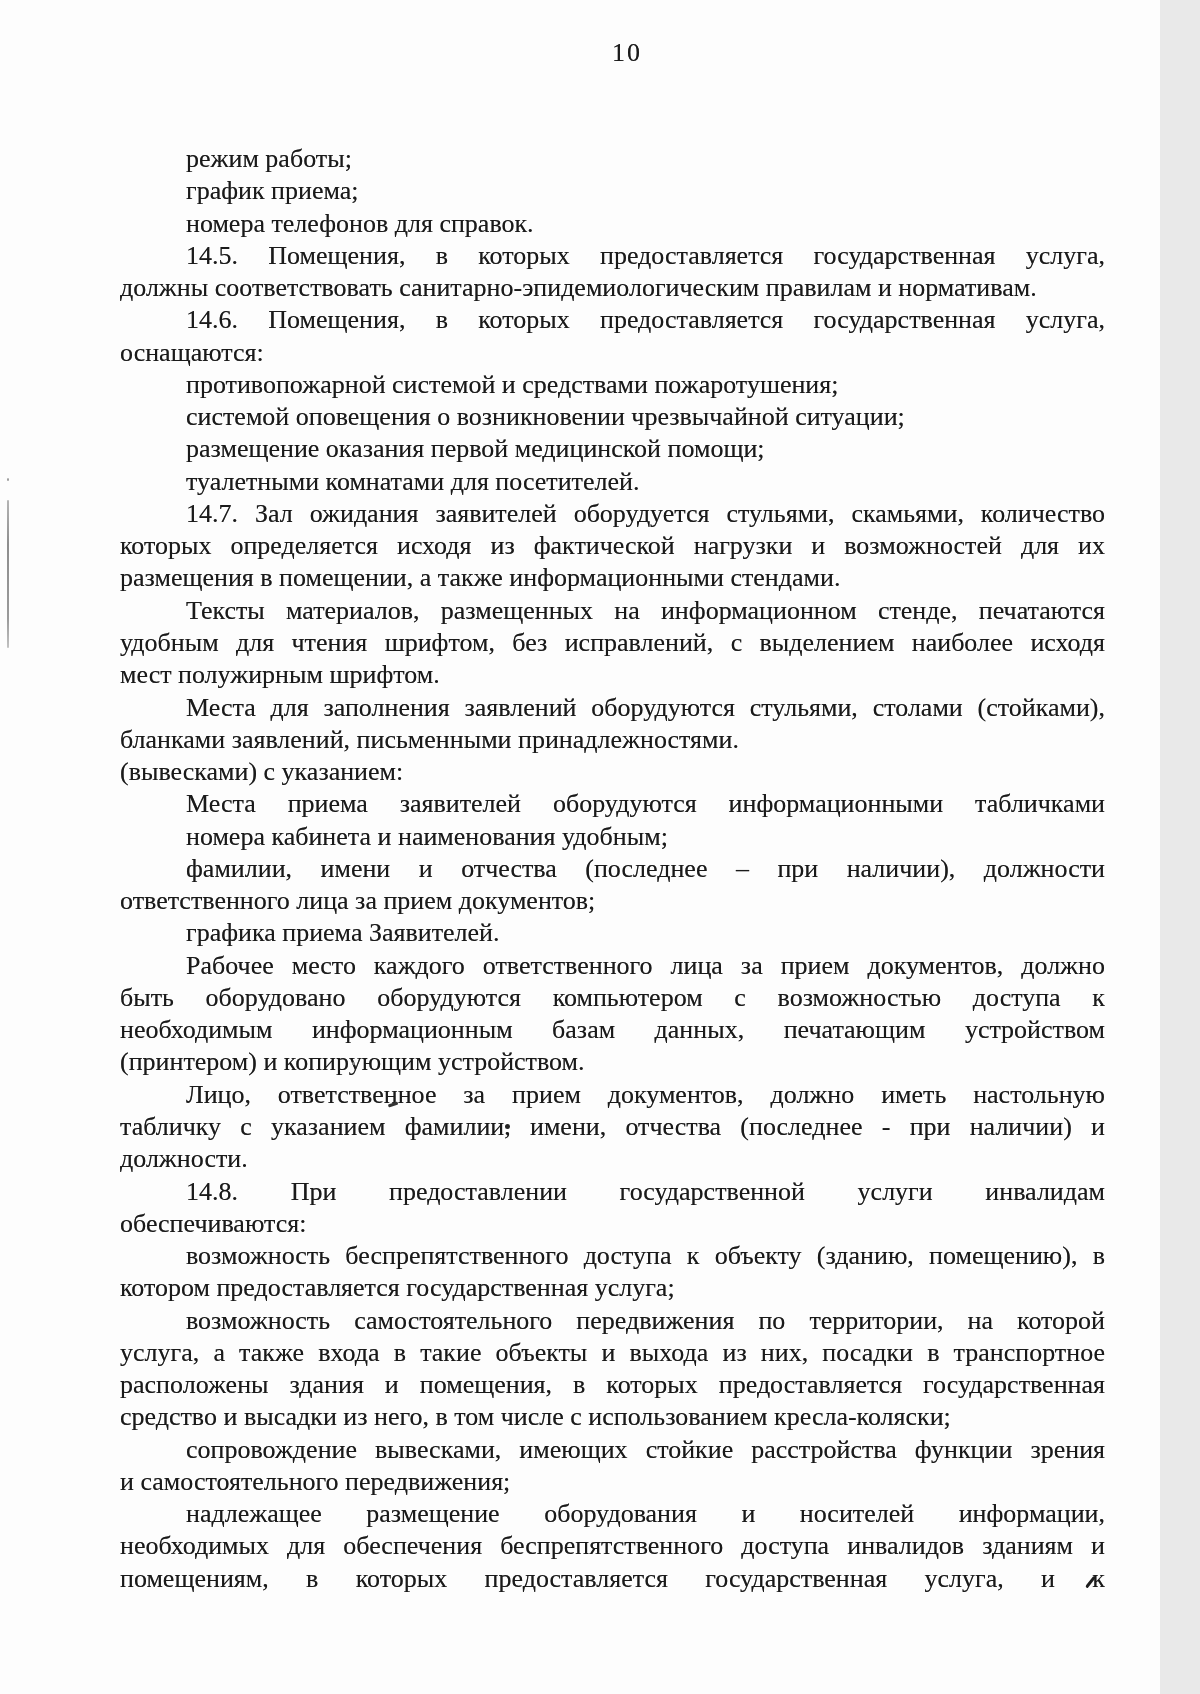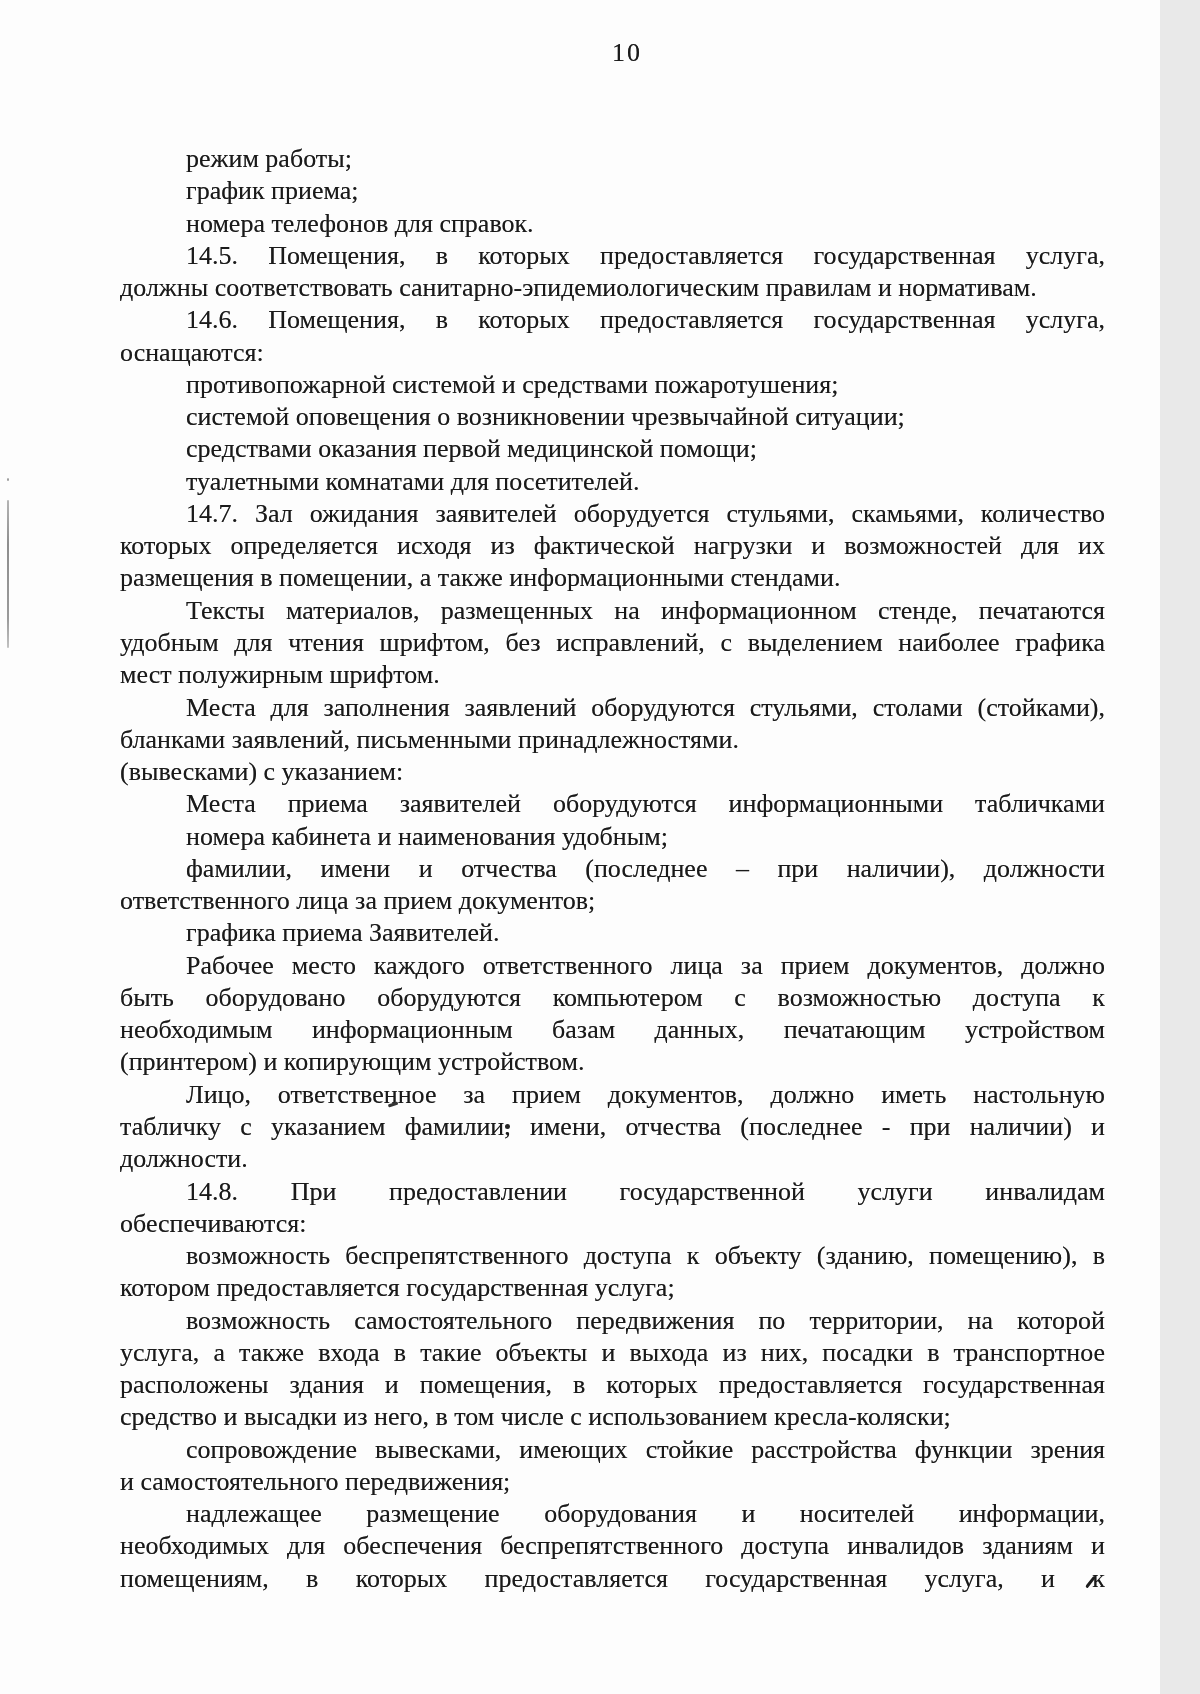--- a/index.html
+++ b/index.html
@@ -86,27 +86,27 @@
   <div class="text-block" id="text-block">
       <div class="line ind">режим работы;</div>
       <div class="line ind">график приема;</div>
       <div class="line ind">номера телефонов для справок.</div>
       <div class="line ind just">14.5. Помещения, в которых предоставляется государственная услуга,</div>
       <div class="line">должны соответствовать санитарно-эпидемиологическим правилам и нормативам.</div>
       <div class="line ind just">14.6. Помещения, в которых предоставляется государственная услуга,</div>
       <div class="line">оснащаются:</div>
       <div class="line ind">противопожарной системой и средствами пожаротушения;</div>
       <div class="line ind">системой оповещения о возникновении чрезвычайной ситуации;</div>
-      <div class="line ind">средствами оказания первой медицинской помощи;</div>
+      <div class="line ind">размещение оказания первой медицинской помощи;</div>
       <div class="line ind">туалетными комнатами для посетителей.</div>
       <div class="line ind just">14.7. Зал ожидания заявителей оборудуется стульями, скамьями, количество</div>
       <div class="line just">которых определяется исходя из фактической нагрузки и возможностей для их</div>
       <div class="line">размещения в помещении, а также информационными стендами.</div>
       <div class="line ind just">Тексты материалов, размещенных на информационном стенде, печатаются</div>
-      <div class="line just">удобным для чтения шрифтом, без исправлений, с выделением наиболее графика</div>
+      <div class="line just">удобным для чтения шрифтом, без исправлений, с выделением наиболее исходя</div>
       <div class="line">мест полужирным шрифтом.</div>
       <div class="line ind just">Места для заполнения заявлений оборудуются стульями, столами (стойками),</div>
       <div class="line">бланками заявлений, письменными принадлежностями.</div>
       <div class="line">(вывесками) с указанием:</div>
       <div class="line ind just">Места приема заявителей оборудуются информационными табличками</div>
       <div class="line ind">номера кабинета и наименования удобным;</div>
       <div class="line ind just">фамилии, имени и отчества (последнее – при наличии), должности</div>
       <div class="line">ответственного лица за прием документов;</div>
       <div class="line ind">графика приема Заявителей.</div>
       <div class="line ind just">Рабочее место каждого ответственного лица за прием документов, должно</div>

